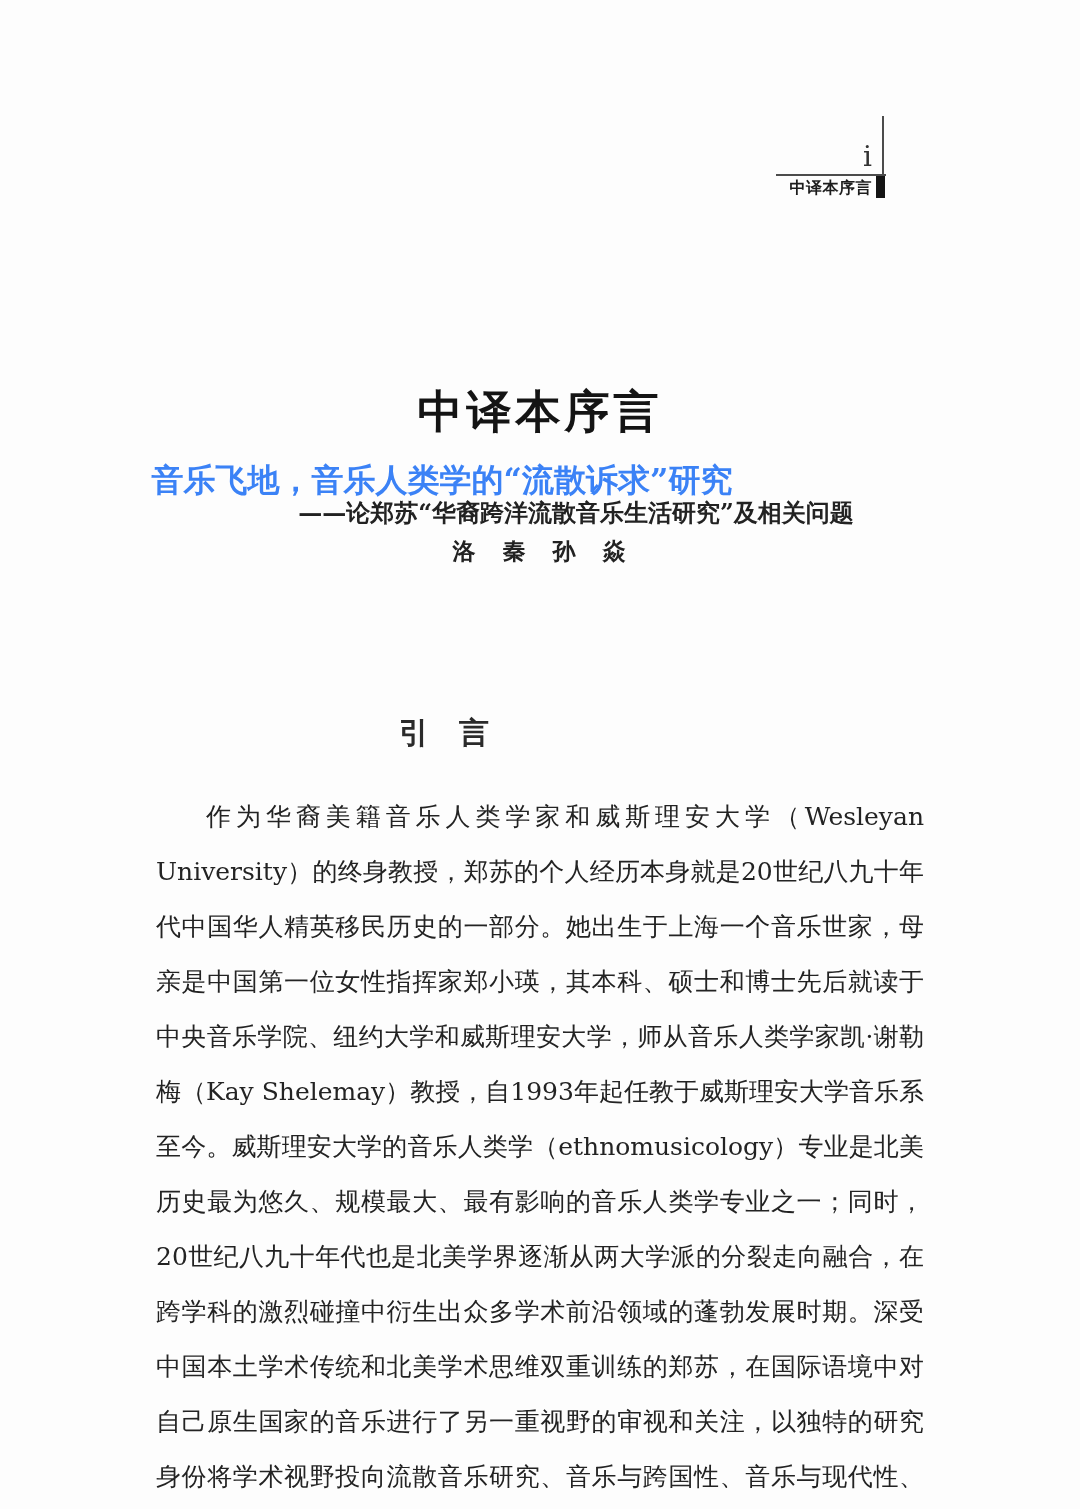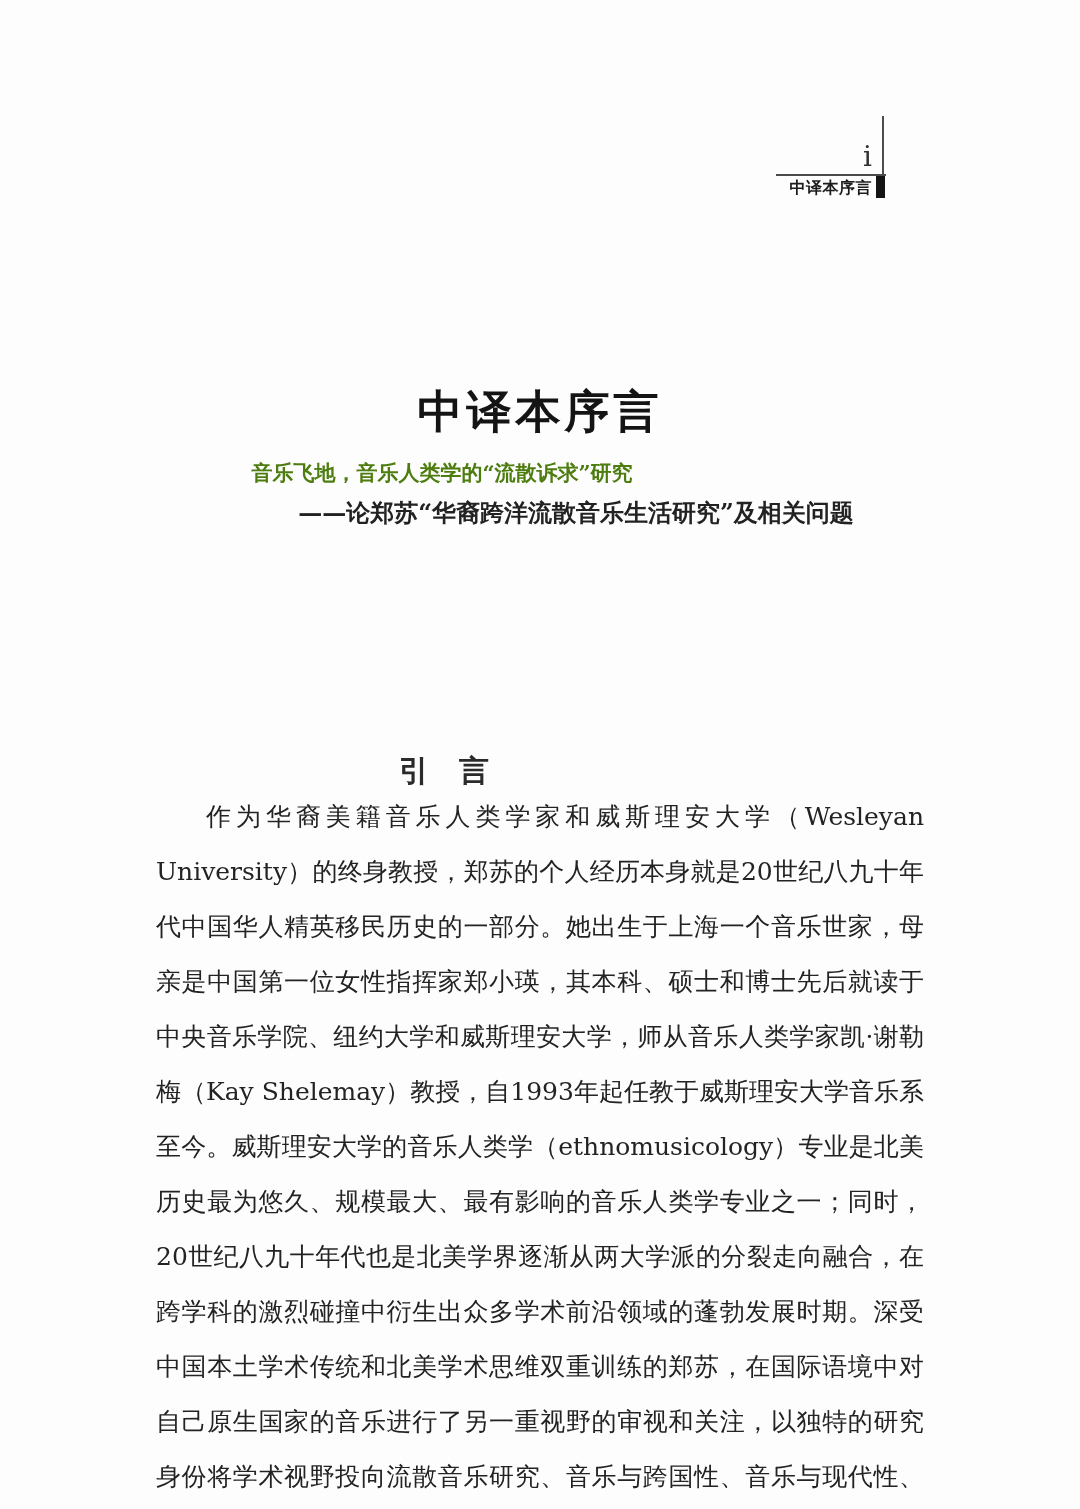--- a/index.html
+++ b/index.html
@@ -78,23 +78,23 @@
     font-weight: bold;
     letter-spacing: 4px;
     color: #141414;
   }
   .subtitle-1 {
     position: absolute;
     left: 0;
     top: 459px;
     width: 884px;
     text-align: center;
-    font-size: 21px;
+    font-size: 32px;
     font-weight: bold;
-    color: #4d7c0f;
+    color: #3b82f6;
   }
   .subtitle-2 {
     position: absolute;
     left: 0;
     top: 497px;
     width: 1080px;
     text-align: center;
     font-size: 24px;
     font-weight: bold;
     color: #222;
@@ -109,21 +109,21 @@
     font-size: 23px;
     font-weight: bold;
     letter-spacing: 2px;
     color: #222;
   }
 
   
   .section-heading {
     position: absolute;
     left: 0;
-    top: 751px;
+    top: 713px;
     width: 888px;
     text-align: center;
     font-size: 30px;
     font-weight: bold;
     font-family: "DejaVu Sans", "Liberation Sans", sans-serif;
     color: #2a2a2a;
   }
 
   
   .body-text {
@@ -149,20 +149,21 @@
 
   <div class="hdr-vrule"></div>
   <div class="hdr-pagenum">i</div>
   <div class="hdr-hrule"></div>
   <div class="hdr-bar"></div>
   <div class="hdr-title">中译本序言</div>
 
   <div class="doc-title">中译本序言</div>
   <div class="subtitle-1">音乐飞地，音乐人类学的“流散诉求”研究</div>
   <div class="subtitle-2">——论郑苏“华裔跨洋流散音乐生活研究”及相关问题</div>
+  <div class="authors">洛　秦　孙　焱</div>
 
   <div class="section-heading">引　言</div>
 
   <div class="body-text">
     <p>作为华裔美籍音乐人类学家和威斯理安大学（Wesleyan University）的终身教授，郑苏的个人经历本身就是20世纪八九十年代中国华人精英移民历史的一部分。她出生于上海一个音乐世家，母亲是中国第一位女性指挥家郑小瑛，其本科、硕士和博士先后就读于中央音乐学院、纽约大学和威斯理安大学，师从音乐人类学家凯·谢勒梅（Kay Shelemay）教授，自1993年起任教于威斯理安大学音乐系至今。威斯理安大学的音乐人类学（ethnomusicology）专业是北美历史最为悠久、规模最大、最有影响的音乐人类学专业之一；同时，20世纪八九十年代也是北美学界逐渐从两大学派的分裂走向融合，在跨学科的激烈碰撞中衍生出众多学术前沿领域的蓬勃发展时期。深受中国本土学术传统和北美学术思维双重训练的郑苏，在国际语境中对自己原生国家的音乐进行了另一重视野的审视和关注，以独特的研究身份将学术视野投向流散音乐研究、音乐与跨国性、音乐与现代性、音乐与性别研究等方面。</p>
     <p>流散音乐研究是郑苏教授的重要学术领域，本著作就是其最为显著的成果之一，这项研究向美国社会展示了来自由多元民族与文化构成的中国的重要成员即华裔/亚裔移民对于它的重要意义。郑苏教授在音乐的性别研究领域同样也有突出贡献，例如代表论文《女英雄和多变的爱人：近代中国歌曲中似是而非的女性身份》于1997年发表于北美学界第一本专门致力于国际语境</p>
   </div>
 
 </div>
 

